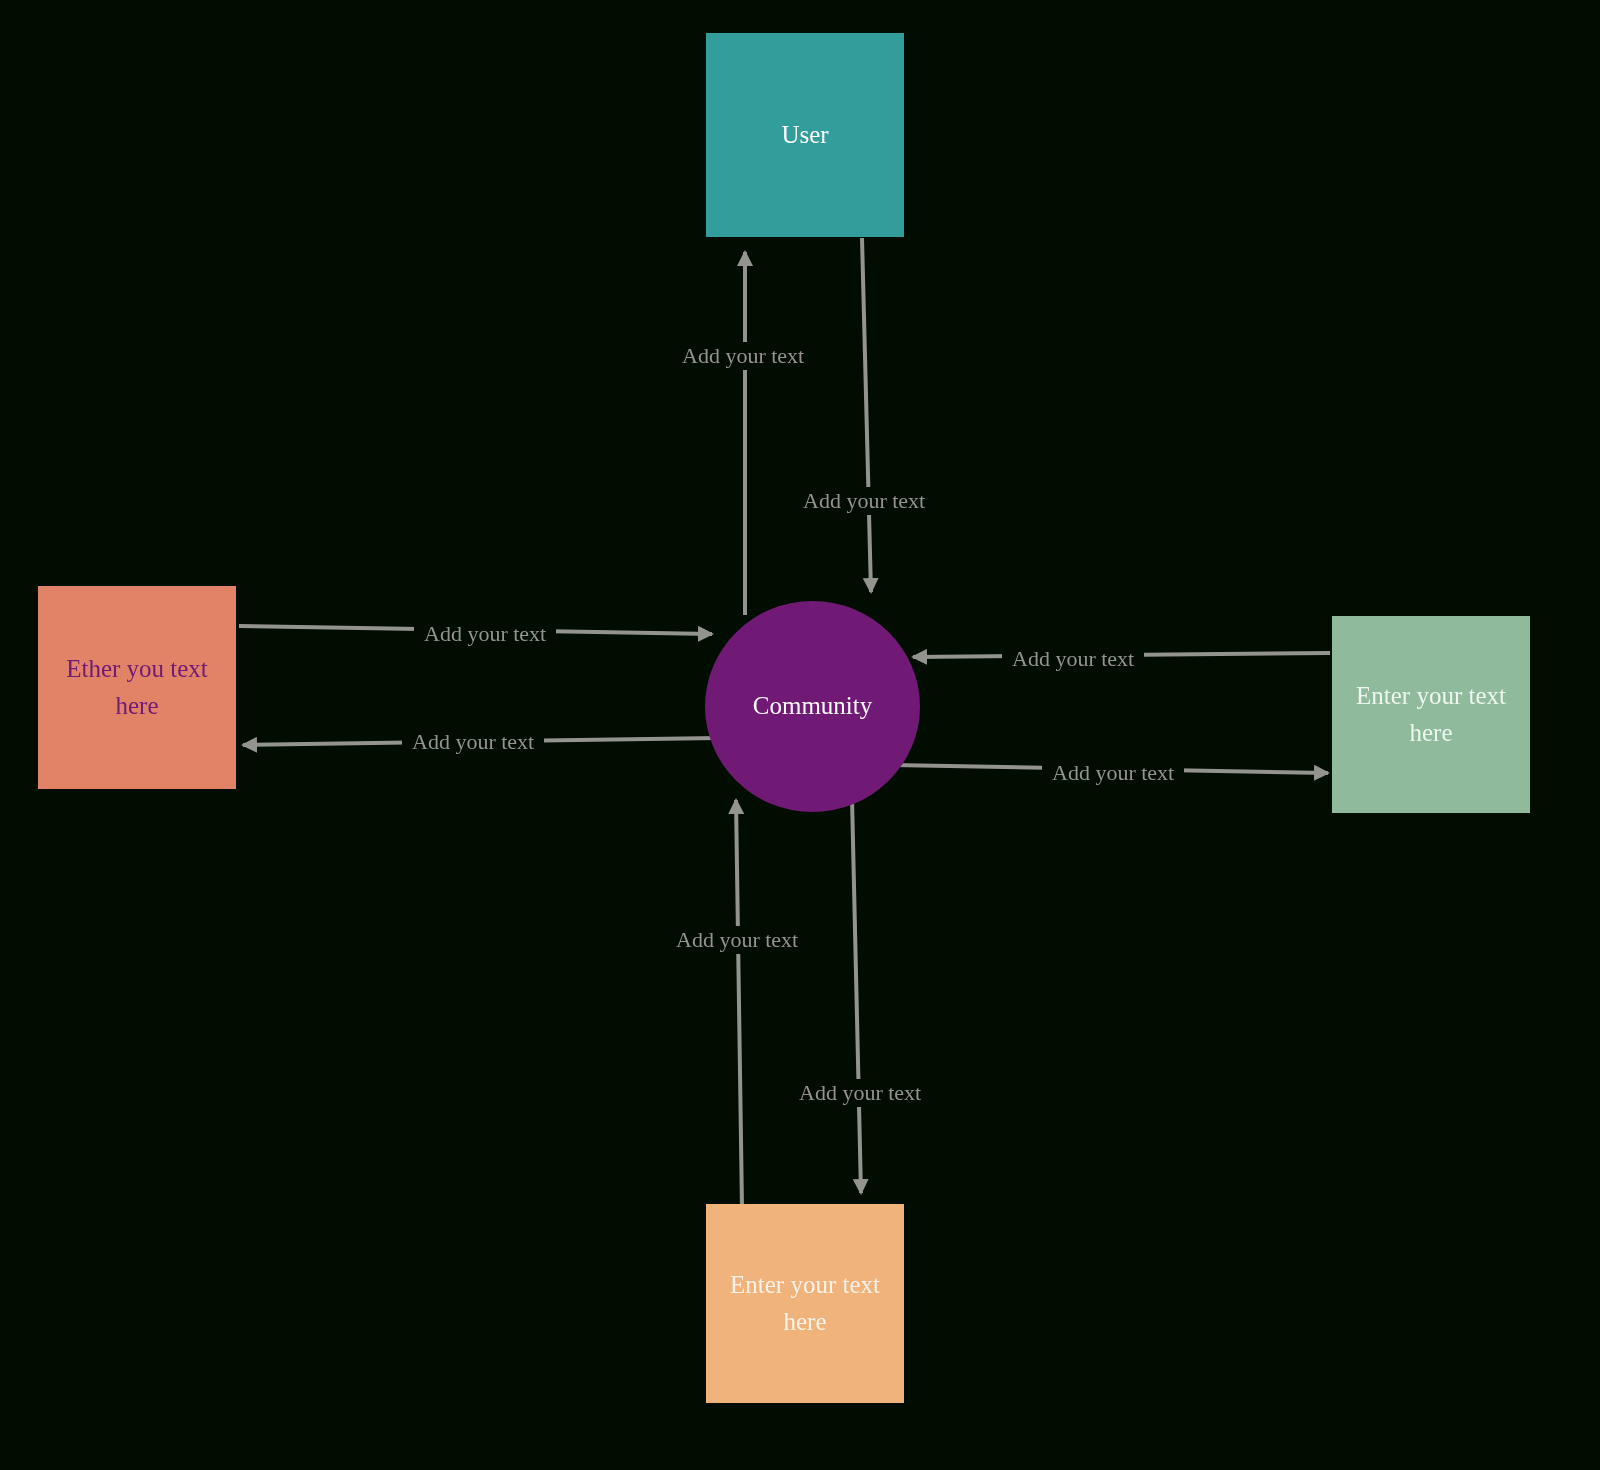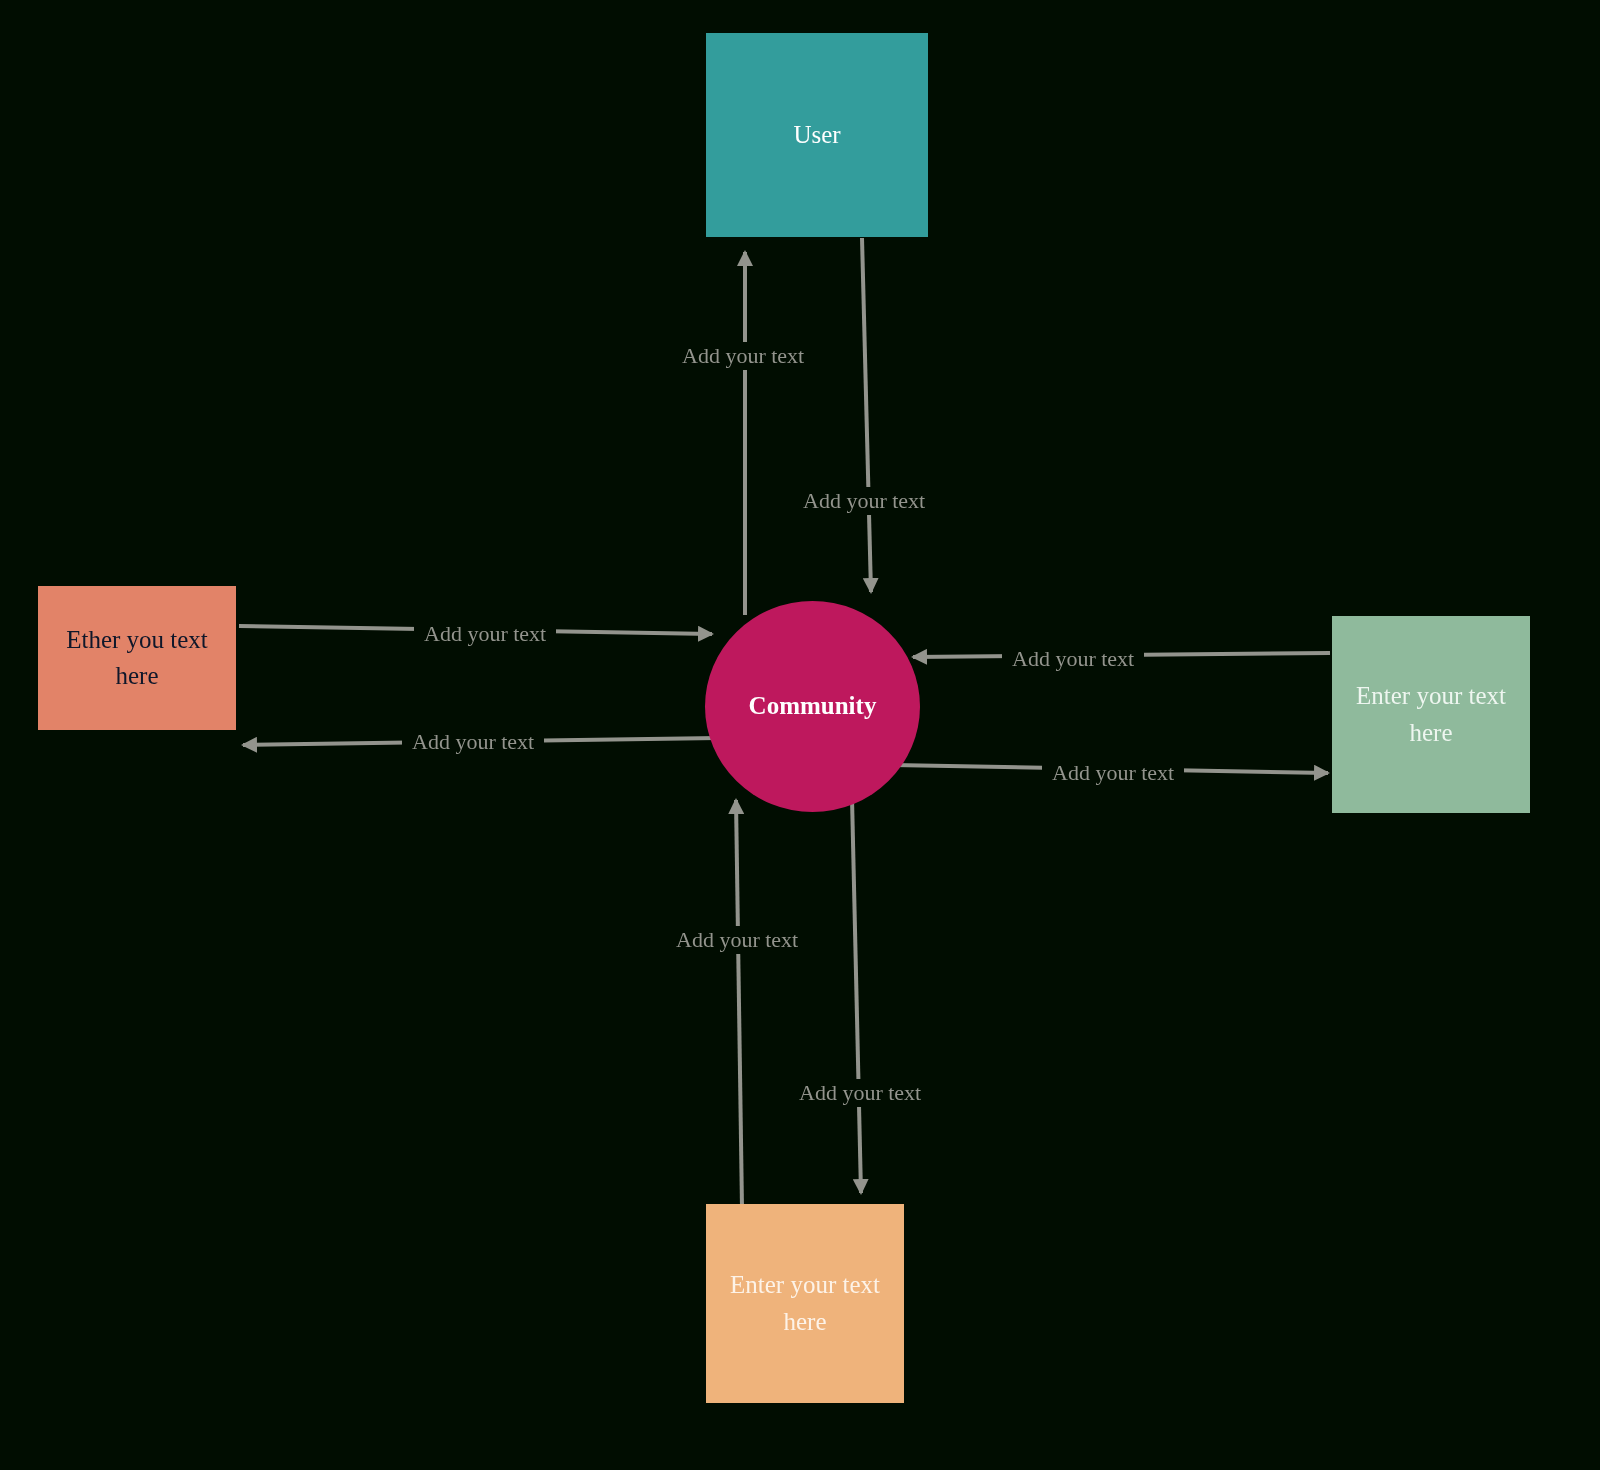--- a/index.html
+++ b/index.html
@@ -80,29 +80,29 @@
 
     <line x1="1330" y1="653" x2="913" y2="657" stroke="#93948d" stroke-width="4" marker-end="url(#arrowGeneric)"></line>
 
     <line x1="893" y1="765" x2="1328" y2="773" stroke="#93948d" stroke-width="4" marker-end="url(#arrowGeneric)"></line>
 
     <line x1="742" y1="1208" x2="736" y2="800" stroke="#93948d" stroke-width="4" marker-end="url(#arrowGeneric)"></line>
 
     <line x1="852" y1="798" x2="861" y2="1193" stroke="#93948d" stroke-width="4" marker-end="url(#arrowGeneric)"></line>
   </svg>
 
-  <div class="node" style="left: 706px; top: 33px; width: 222px; height: 204px; background: rgb(51, 157, 156); color: rgb(255, 255, 255); text-align: right;">
+  <div class="node" style="left: 706px; top: 33px; width: 198px; height: 204px; background: rgb(51, 157, 156); color: rgb(255, 255, 255); text-align: right;">
       <span>User</span>
     </div>
 
-  <div class="node" style="left: 38px; top: 586px; width: 198px; height: 144px; background: rgb(226, 131, 104); color: #0f172a;">
+  <div class="node" style="left: 38px; top: 586px; width: 198px; height: 203px; background: rgb(226, 131, 104); color: #701a75;">
       <span>Ether you text here</span>
     </div>
 
-  <div class="node circle" style="left: 705px; top: 601px; width: 215px; height: 211px; background: #be185d; color: rgb(255, 255, 255); font-weight: bold;">
+  <div class="node circle" style="left: 705px; top: 601px; width: 215px; height: 211px; background: #701a75; color: rgb(255, 255, 255);">
       <span>Community</span>
     </div>
 
   <div class="node" style="left: 1332px; top: 616px; width: 198px; height: 197px; background: rgb(143, 186, 156); color: rgb(238, 246, 240);">
       <span>Enter your text here</span>
     </div>
 
   <div class="node" style="left: 706px; top: 1204px; width: 198px; height: 199px; background: rgb(239, 179, 123); color: rgb(253, 243, 232);">
       <span>Enter your text here</span>
     </div>

